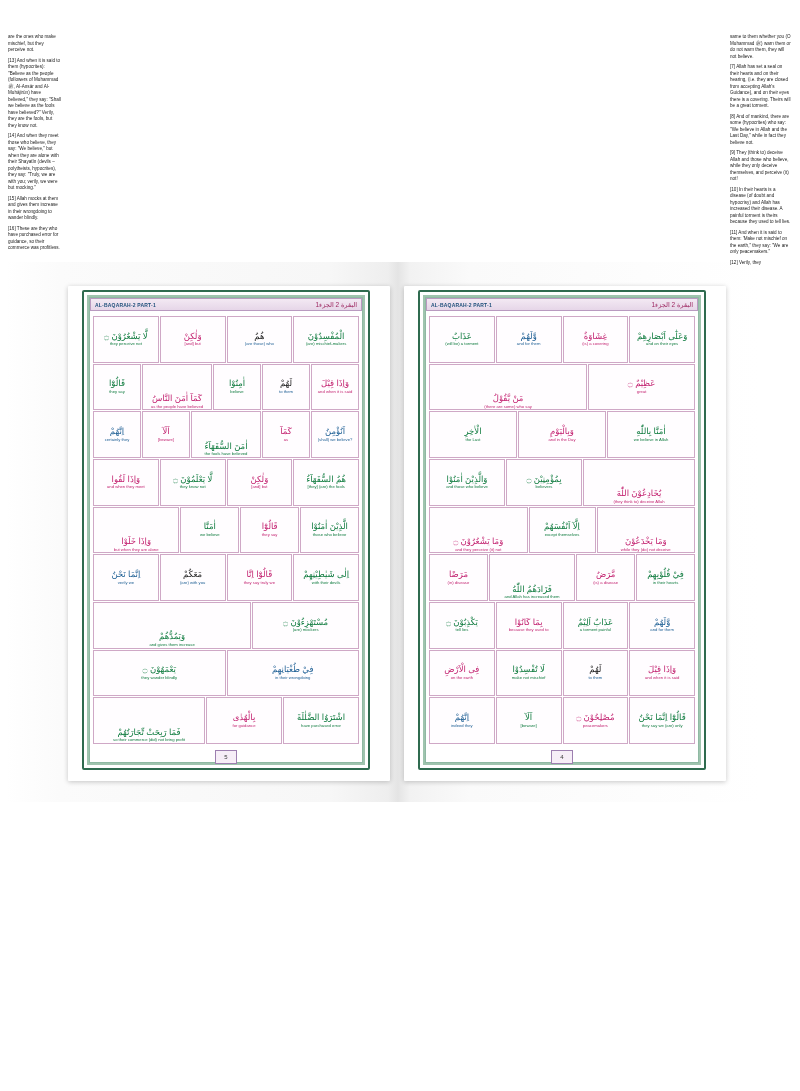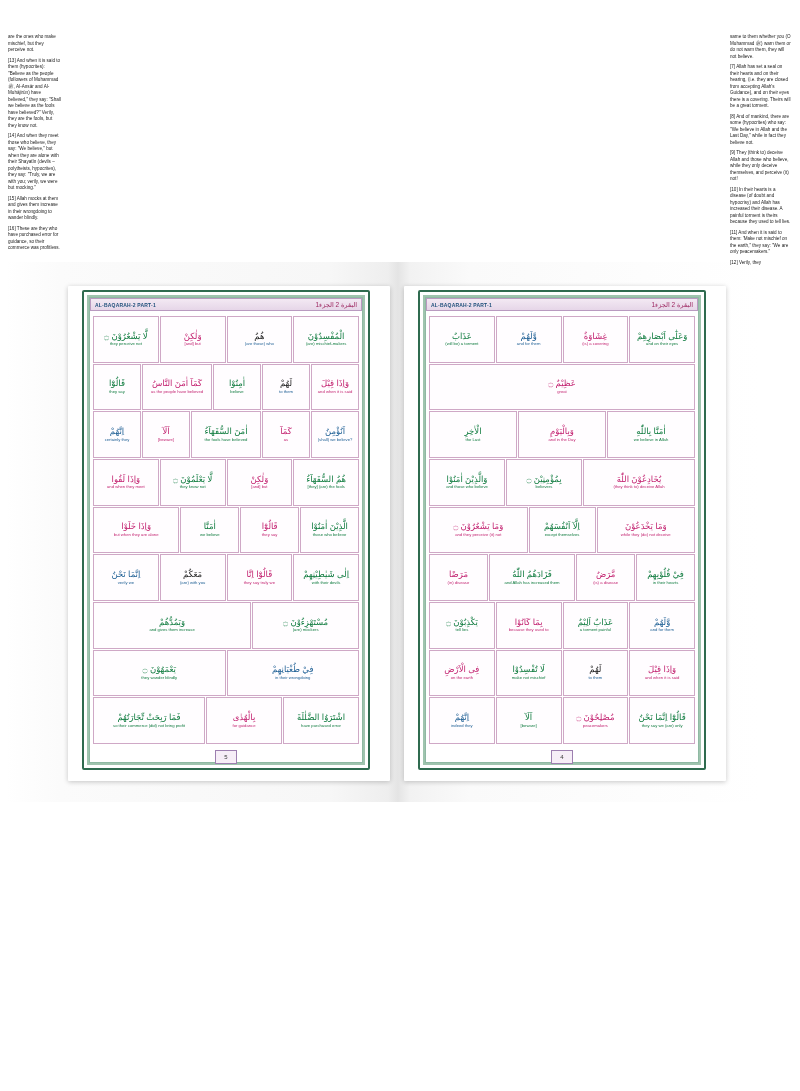--- a/index.html
+++ b/index.html
@@ -129,21 +129,21 @@
     border: 1px solid #cfa8c6;
     box-sizing: border-box;
     display: flex;
     flex-direction: column;
     align-items: center;
     justify-content: center;
     padding: 0 1px;
     background: #fffdff;
     overflow: hidden;
   }
-  .cell.w15 { flex: 1.5 1 0; }
+  .cell.w15 { flex: 1.5 1 0; justify-content: flex-end; }
   .ara {
     direction: rtl;
     font-size: 8.5px;
     line-height: 1.15;
     white-space: nowrap;
     margin-bottom: 1px;
   }
   .eng {
     font-size: 4.2px;
     line-height: 1.12;
@@ -381,20 +381,24 @@
           </div>
           <div class="cell">
             <div class="ara c-green">عَذَابٌ</div>
             <div class="eng e-green">(will be) a torment</div>
           </div>
         </div>
         <div class="row">
           <div class="cell">
             <div class="ara c-pink">عَظِيْمٌ ۝</div>
             <div class="eng e-pink">great</div>
+          </div>
+          <div class="cell w15">
+            <div class="ara c-pink">مَنْ يَّقُوْلُ</div>
+            <div class="eng e-pink">(there are some) who say</div>
           </div>
         </div>
         <div class="row">
           <div class="cell">
             <div class="ara c-green">اٰمَنَّا بِاللّٰهِ</div>
             <div class="eng e-green">we believe in Allah</div>
           </div>
           <div class="cell">
             <div class="ara c-pink">وَبِالْيَوْمِ</div>
             <div class="eng e-pink">and in the Day</div>

